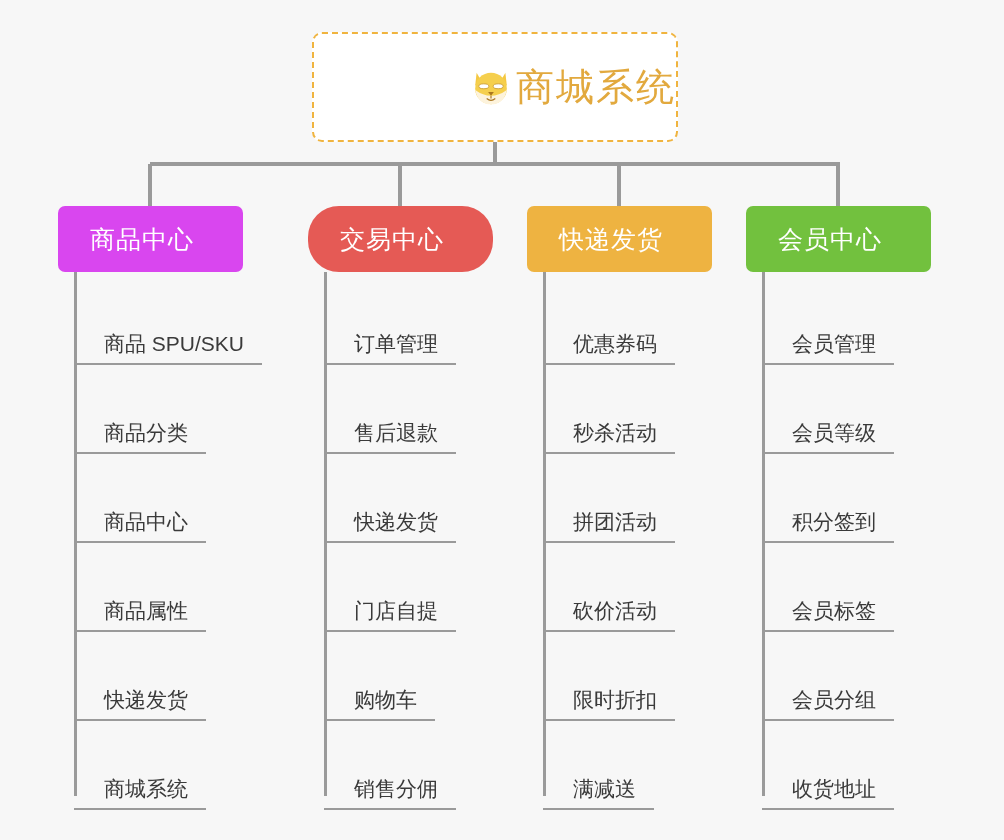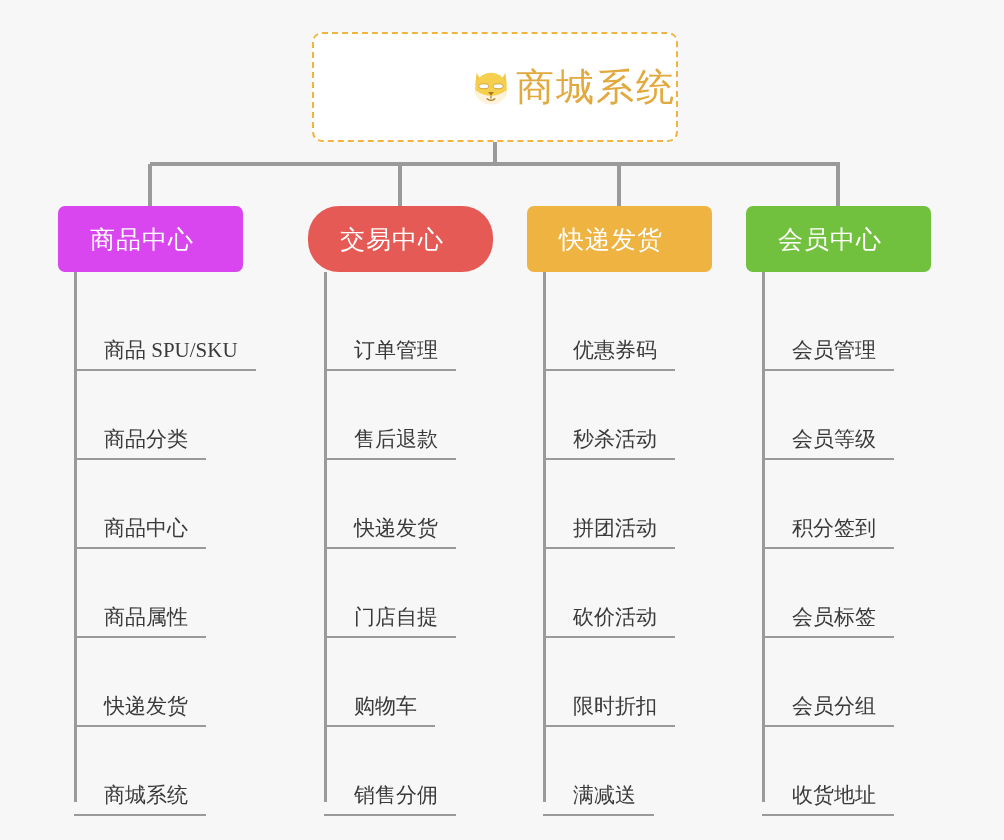--- a/index.html
+++ b/index.html
@@ -70,22 +70,21 @@
     padding-left: 32px;
     color: #ffffff;
     font-size: 25px;
     letter-spacing: 1px;
     white-space: nowrap;
   }
 
   .leaf-list {
     position: relative;
     margin-top: 0;
-    padding-top: 10px;
-    font-family: Liberation Serif, serif;
+    padding-top: 4px;
   }
   
   .leaf-list::before {
     content: "";
     position: absolute;
     left: 16px;
     top: 0;
     bottom: 14px;
     width: 3px;
     background: #9a9a9a;

